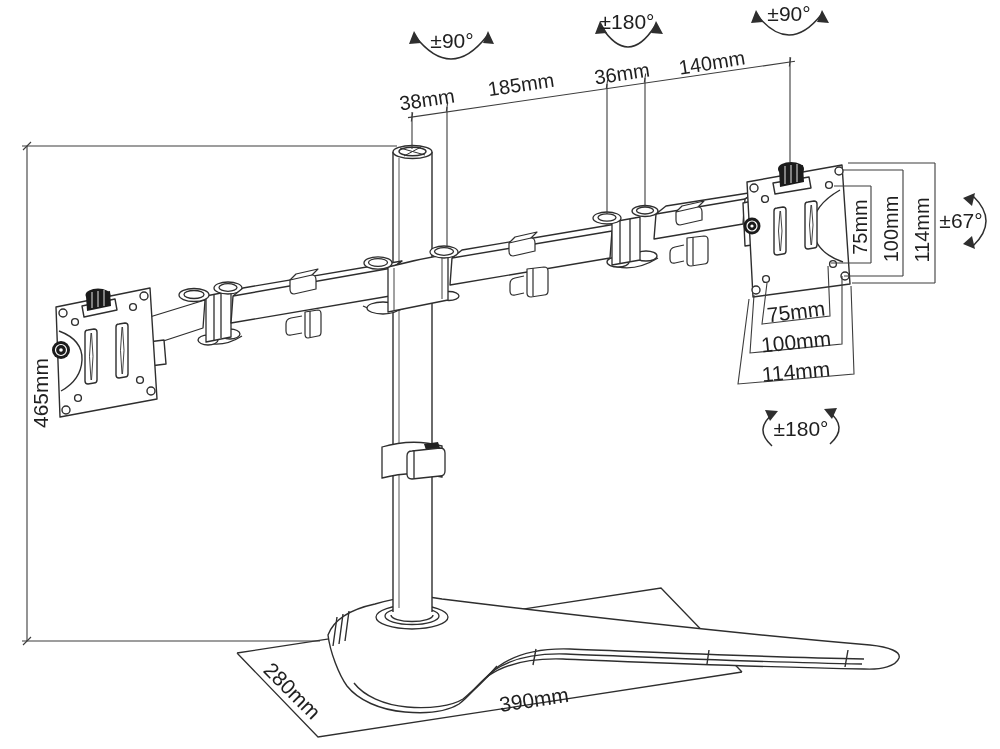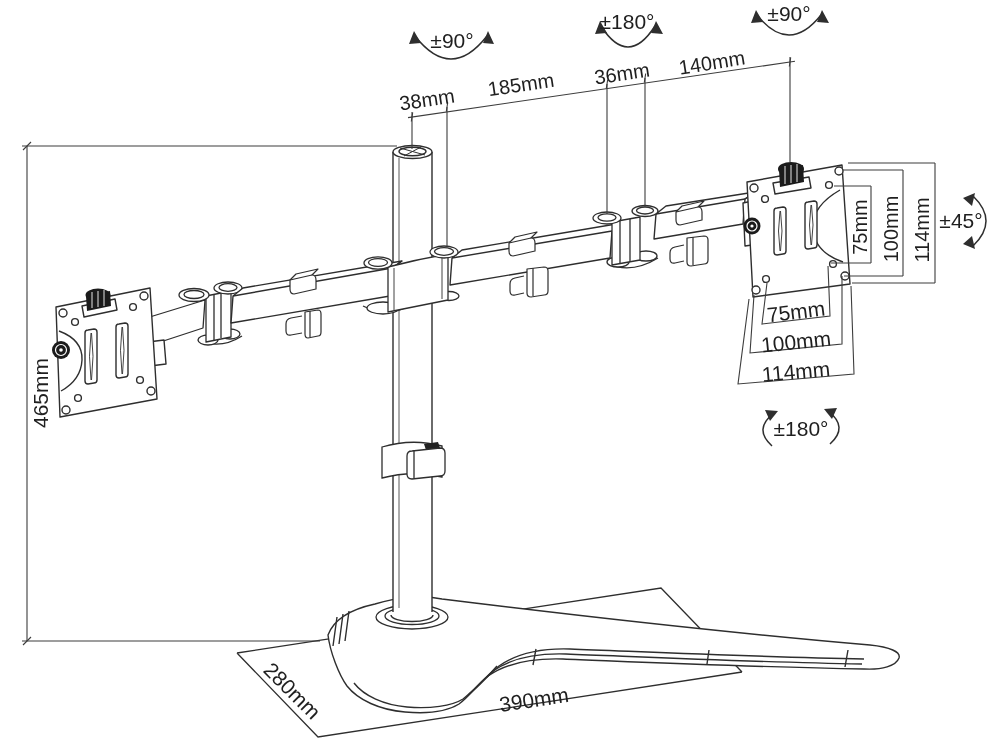--- a/index.html
+++ b/index.html
@@ -218,21 +218,21 @@
 
 <div class="lbl" style="left:452px;top:41px;">±90°</div>
 <div class="lbl" style="left:627px;top:22px;">±180°</div>
 <div class="lbl" style="left:789px;top:14px;">±90°</div>
 
 <div class="lbl sm" style="left:427px;top:100px;transform:translate(-50%,-50%) rotate(-8.5deg);">38mm</div>
 <div class="lbl sm" style="left:521px;top:85px;transform:translate(-50%,-50%) rotate(-8.5deg);">185mm</div>
 <div class="lbl sm" style="left:622px;top:74px;transform:translate(-50%,-50%) rotate(-8.5deg);">36mm</div>
 <div class="lbl sm" style="left:712px;top:63px;transform:translate(-50%,-50%) rotate(-9deg);">140mm</div>
 
-<div class="lbl" style="left:961px;top:221px;">±45°</div>
+<div class="lbl" style="left:961px;top:221px;">±67°</div>
 
 <div class="lbl sm r-90" style="left:860px;top:227px;">75mm</div>
 <div class="lbl sm r-90" style="left:891px;top:229px;">100mm</div>
 <div class="lbl sm r-90" style="left:922px;top:230px;">114mm</div>
 
 <div class="lbl" style="left:796px;top:312px;transform:translate(-50%,-50%) rotate(-7deg);">75mm</div>
 <div class="lbl" style="left:796px;top:342px;transform:translate(-50%,-50%) rotate(-6deg);">100mm</div>
 <div class="lbl" style="left:796px;top:372px;transform:translate(-50%,-50%) rotate(-5deg);">114mm</div>
 
 <div class="lbl" style="left:801px;top:429px;">±180°</div>

